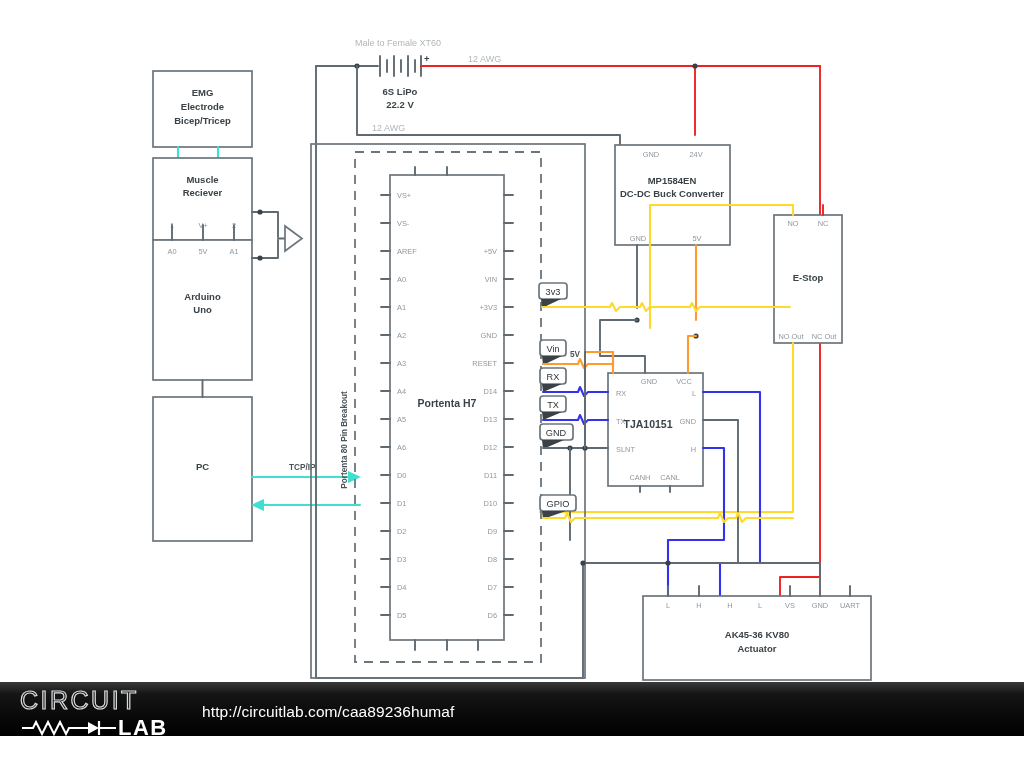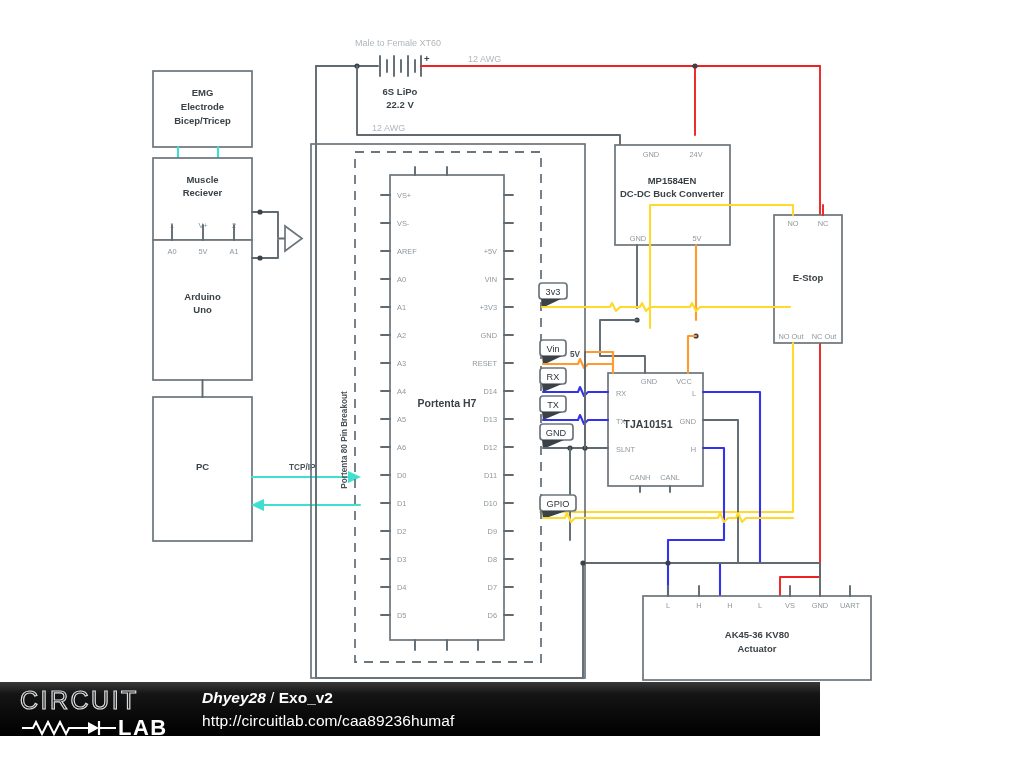--- a/index.html
+++ b/index.html
@@ -2,23 +2,23 @@
 <html><head>
 <meta charset="utf-8">
 <title>CircuitLab — Exo_v2</title>
 <style>
   html,body{margin:0;padding:0;background:#ffffff;}
   body{width:1024px;height:768px;overflow:hidden;font-family:"Liberation Sans",sans-serif;}
   #canvas{position:relative;width:1024px;height:714px;background:#ffffff;}
   svg#schematic{position:absolute;left:0;top:0;width:1024px;height:714px;}
 
   
-  #footer{position:absolute;left:0;top:682px;width:820px;height:54px;
+  #footer{position:absolute;left:0;top:682px;width:1024px;height:54px;
     background:linear-gradient(to bottom,#3a3a3a 0%,#151515 22%,#0a0a0a 60%,#000 100%);
-    display:flex;align-items:center;overflow:hidden;}
+    display:flex;align-items:center;overflow:hidden;text-align:center;}
   #logo{width:196px;height:54px;position:relative;flex:0 0 196px;}
   #logo svg{position:absolute;left:0;top:0;}
   #crumb{color:#ffffff;padding-left:6px;line-height:1.15;}
   #crumb .l1{font-size:15.5px;}
   #crumb .l1 .user{font-style:italic;font-weight:bold;}
   #crumb .l1 .sep{font-weight:normal;}
   #crumb .l1 .proj{font-weight:bold;}
   #crumb .l2{font-size:15.5px;font-weight:normal;letter-spacing:.1px;margin-top:5px;}
 </style>
 </head>
@@ -367,20 +367,15 @@
 
       <path d="M22,46 L33,46 L36,40 L42,52 L48,40 L54,52 L60,40 L66,52 L69,46 L88,46" stroke="#ffffff" stroke-width="2" fill="none"></path>
 
       <polygon points="88,40 88,52 99,46" fill="#ffffff"></polygon>
       <path d="M99,39 L99,53" stroke="#ffffff" stroke-width="2.2"></path>
       <path d="M99,46 L116,46" stroke="#ffffff" stroke-width="2"></path>
       <text id="logo-bot" x="118" y="53" font-family="Liberation Sans, sans-serif" font-size="22" font-weight="bold" letter-spacing="1.5" fill="#ffffff">LAB</text>
     </svg>
   </div>
   <div id="crumb">
-    <div class="l1">
-      <span class="user">Dhyey28</span>
-      <span class="sep">/</span>
-      <span class="proj">Exo_v2</span>
-    </div>
     <div class="l2">http://circuitlab.com/caa89236humaf</div>
   </div>
 </div>
 
 </body></html>

